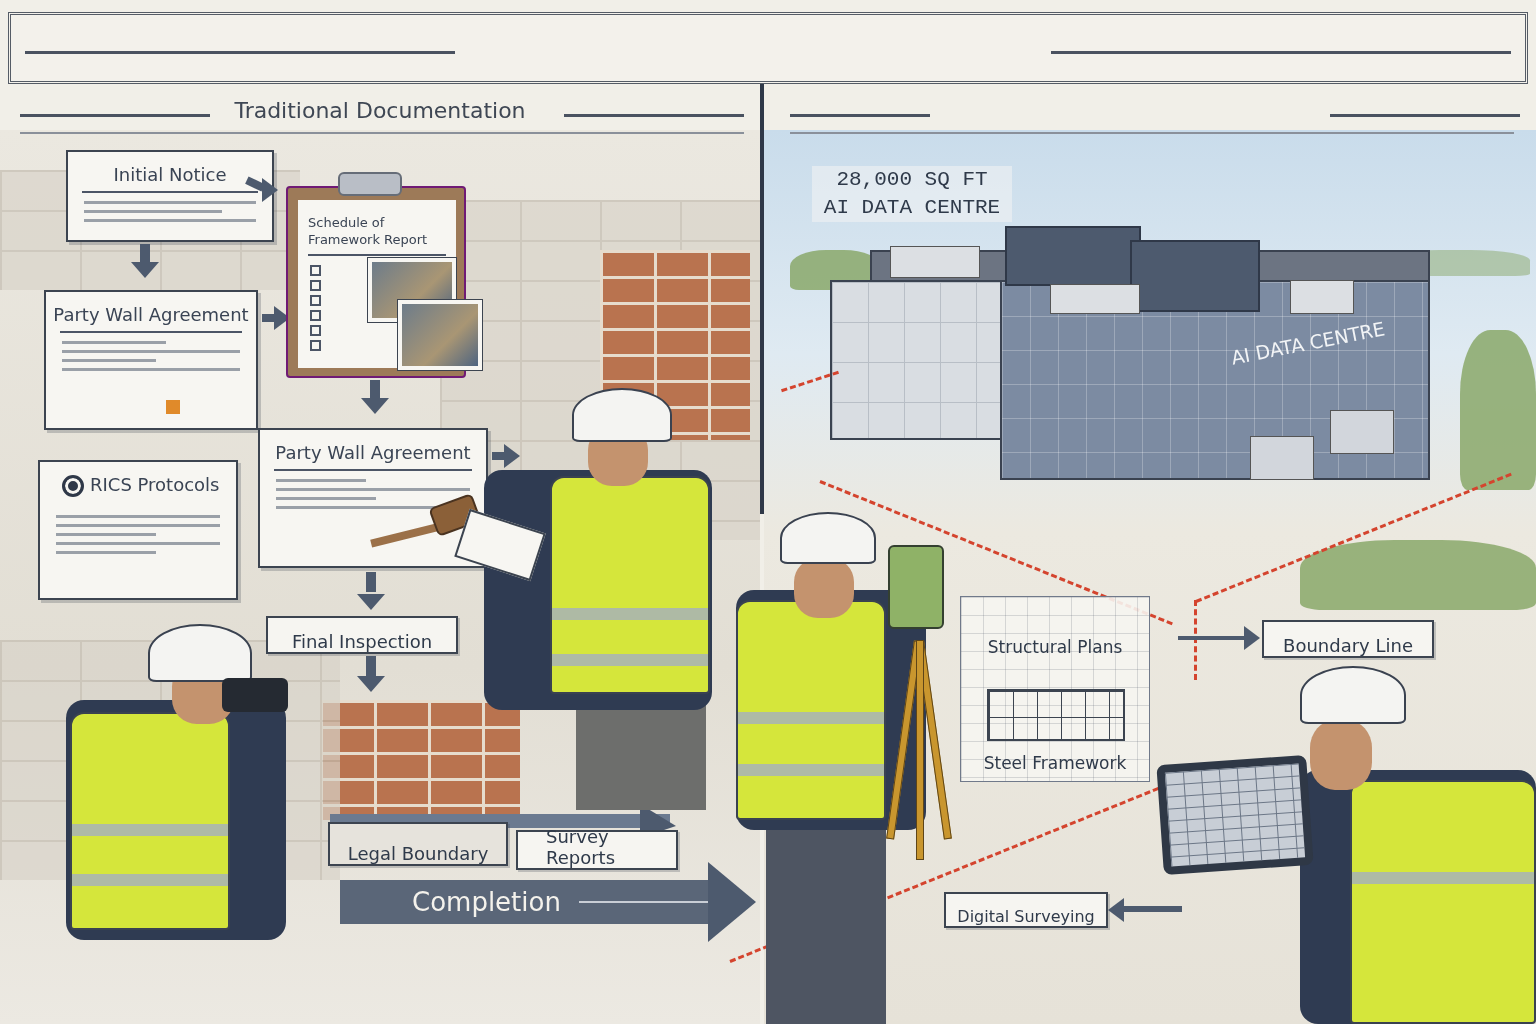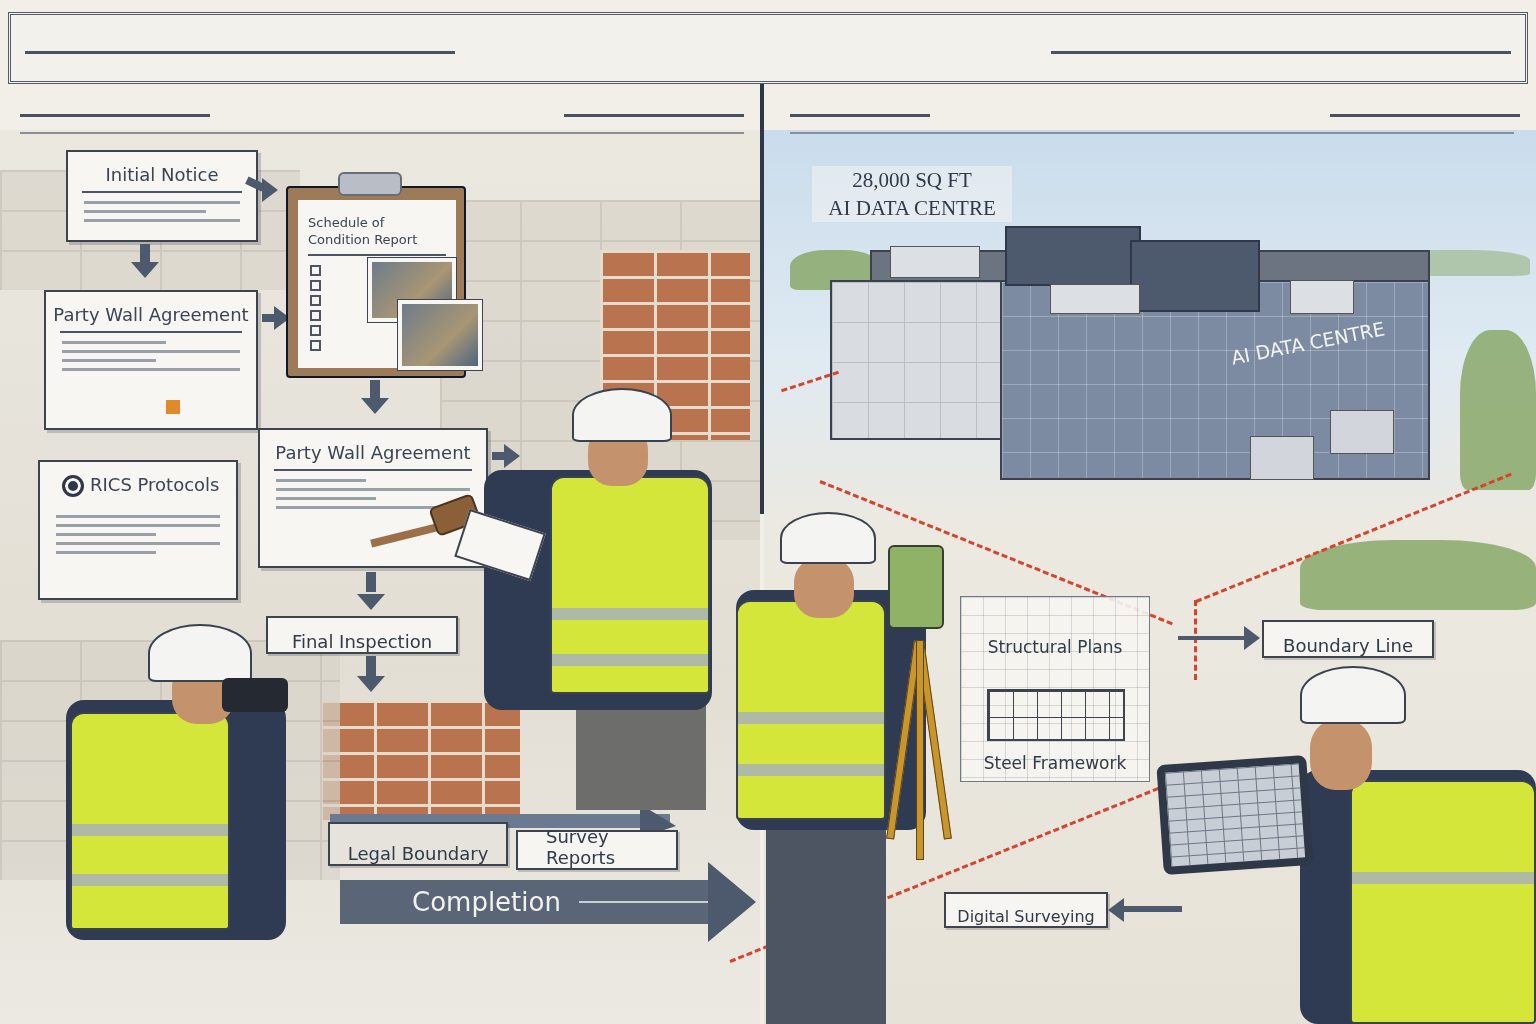--- a/index.html
+++ b/index.html
@@ -19,40 +19,40 @@
   .doc { position: absolute; background: #f7f6f2; border: 2px solid #3c4450; box-shadow: 3px 3px 0 rgba(60,68,80,0.25); }
   .doc .doc-title { display: block; text-align: center; font-family: "DejaVu Sans", sans-serif; font-size: 18px; color: #3a4454; margin-top: 12px; }
   .doc .ul { height: 2px; background: #4c5566; margin: 6px 14px 8px; }
   .doc .tl { height: 3px; background: #9aa0a8; margin: 6px 16px; }
   .label-box { position: absolute; background: #f6f5f1; border: 2px solid #3c4450; font-family: "DejaVu Sans", sans-serif; font-size: 18px; color: #2f3a4a; display: flex; align-items: flex-end; justify-content: center; box-shadow: 2px 2px 0 rgba(60,68,80,0.25); }
   .arrow-d { position: absolute; width: 0; height: 0; border-left: 14px solid transparent; border-right: 14px solid transparent; border-top: 16px solid #4d5a6e; }
   .arrow-shaft { position: absolute; background: #4d5a6e; }
   .arrow-r { position: absolute; width: 0; height: 0; border-top: 12px solid transparent; border-bottom: 12px solid transparent; border-left: 16px solid #4d5a6e; }
   .completion { left: 340px; top: 880px; width: 370px; height: 44px; background: #5a6678; color: #f4f2ec; font-family: "DejaVu Sans", sans-serif; font-size: 26px; padding-left: 72px; display: flex; align-items: center; }
   .completion-head { left: 708px; top: 862px; width: 0; height: 0; border-top: 40px solid transparent; border-bottom: 40px solid transparent; border-left: 48px solid #4d5a6e; }
-  .clipboard { left: 286px; top: 186px; width: 180px; height: 192px; background: #9d7a58; border: 2px solid #0f172a; border-radius: 4px; }
+  .clipboard { left: 286px; top: 186px; width: 180px; height: 192px; background: #9d7a58; border: 2px solid #701a75; border-radius: 4px; }
   .clipboard .paper { position: absolute; left: 10px; top: 12px; width: 158px; height: 168px; background: #f7f6f2; }
   .clip { left: 338px; top: 172px; width: 64px; height: 24px; background: #b9bec6; border: 2px solid #666d78; border-radius: 6px; }
   .chk { width: 11px; height: 11px; border: 2px solid #4c5566; display: inline-block; vertical-align: middle; margin-right: 6px; }
   .photo { position: absolute; border: 4px solid #f7f6f2; outline: 1px solid #3c4450; background: linear-gradient(135deg, #6d7c8a, #a99674 60%, #4e6480); }
   .person { position: absolute; }
   .helmet { position: absolute; background: #f4f4f2; border: 2px solid #3a4250; border-radius: 50% 50% 8% 8%; }
   .head { position: absolute; background: #c4936e; border-radius: 40%; }
   .vest { position: absolute; background: #d5e63b; border: 2px solid #3a4250; border-radius: 14px 14px 4px 4px; }
   .vest .stripe { position: absolute; left: 0; right: 0; height: 12px; background: #a7b2b8; opacity: 0.85; }
   .jacket { position: absolute; background: #2f3b52; border-radius: 18px; }
   .trousers { position: absolute; background: #6d6e6c; }
   .building { left: 830px; top: 240px; width: 620px; height: 250px; }
   .bld-main { position: absolute; left: 170px; top: 40px; width: 430px; height: 200px; background: #7c8ba2; border: 2px solid #3a4250; background-image: linear-gradient(90deg, rgba(255,255,255,0.25) 1px, transparent 1px), linear-gradient(rgba(255,255,255,0.25) 1px, transparent 1px); background-size: 28px 34px; }
   .bld-wing { position: absolute; left: 0; top: 40px; width: 180px; height: 160px; background: #d9dde2; border: 2px solid #3a4250; background-image: linear-gradient(90deg, #b8bec6 1px, transparent 1px), linear-gradient(#b8bec6 1px, transparent 1px); background-size: 36px 40px; }
   .bld-roof { position: absolute; left: 40px; top: 10px; width: 560px; height: 40px; background: #6c7482; border: 2px solid #3a4250; }
   .bld-unit { position: absolute; background: #dcdfe3; border: 1px solid #555; }
   .bld-cooler { position: absolute; background: #4d5a6e; border: 2px solid #2f3848; }
   .bld-sign { position: absolute; left: 400px; top: 92px; color: #f2f4f6; font-family: "DejaVu Sans", sans-serif; font-size: 19px; transform: rotate(-11deg); }
-  .sq-ft { left: 812px; top: 166px; width: 200px; text-align: center; font-family: Liberation Serif, serif; font-size: 21px; line-height: 28px; color: #2f3a4a; background: rgba(240,242,244,0.6); }
+  .sq-ft { left: 812px; top: 166px; width: 200px; text-align: center; font-family: Liberation Mono, monospace; font-size: 21px; line-height: 28px; color: #2f3a4a; background: rgba(240,242,244,0.6); }
   .trees { background: #8aa86a; border-radius: 40% 40% 10% 10%; opacity: 0.85; }
   .boundary { border-top: 3px dashed #d4442e; }
   .boundary-v { border-left: 3px dashed #d4442e; }
   .plans { left: 960px; top: 596px; width: 190px; height: 186px; background: rgba(246,245,241,0.9); border: 1px solid #70798a; background-image: linear-gradient(90deg, rgba(80,90,105,0.2) 1px, transparent 1px), linear-gradient(rgba(80,90,105,0.2) 1px, transparent 1px); background-size: 22px 18px; }
   .plans .pt { position: absolute; width: 100%; text-align: center; font-family: "DejaVu Sans", sans-serif; font-size: 17px; color: #2f3a4a; }
   .plans .frame { position: absolute; left: 26px; top: 92px; width: 138px; height: 52px; border: 2px solid #3c4450; background-image: linear-gradient(90deg, #3c4450 1px, transparent 1px), linear-gradient(#3c4450 1px, transparent 1px); background-size: 24px 26px; }
   .tablet { left: 1160px; top: 760px; width: 150px; height: 110px; background: #2f3846; border-radius: 8px; transform: rotate(-4deg); padding: 8px; }
   .tablet .screen { width: 100%; height: 100%; background: #c8ced6; background-image: linear-gradient(90deg, #6b7686 1px, transparent 1px), linear-gradient(#6b7686 1px, transparent 1px); background-size: 18px 12px; }
   .total-station { left: 888px; top: 545px; width: 56px; height: 84px; background: #8fb267; border: 2px solid #344030; border-radius: 6px; }
   .tripod-leg { position: absolute; width: 8px; background: #c9962e; border: 1px solid #5e4518; }
@@ -75,30 +75,31 @@
 <div class="abs red-bricks" style="left:600px;top:250px;width:150px;height:190px;"></div>
 <div class="abs red-bricks" style="left:320px;top:700px;width:200px;height:120px;"></div>
 <div class="abs brick-wall" style="left:0;top:640px;width:340px;height:240px;"></div>
 
 <div class="abs right-bg"></div>
 
 <div class="abs divider"></div>
 
 <div class="abs section-head" style="left:0;width:760px;">
   <div class="ln" style="left:20px;width:190px;"></div>
+  <span>Traditional Documentation</span>
   <div class="ln" style="right:16px;width:180px;"></div>
 </div>
 <div class="abs thin-rule" style="left:20px;top:132px;width:724px;"></div>
 <div class="abs section-head" style="left:770px;width:766px;">
   <div class="ln" style="left:20px;width:140px;"></div>
   <div class="ln" style="right:16px;width:190px;"></div>
 </div>
 <div class="abs thin-rule" style="left:790px;top:132px;width:724px;"></div>
 
-<div class="doc" style="left:66px;top:150px;width:192px;height:92px;">
+<div class="doc" style="left:66px;top:150px;width:208px;height:92px;">
   <span class="doc-title">Initial Notice</span>
   <div class="ul"></div>
   <div class="tl"></div>
   <div class="tl" style="margin-right:50px;"></div>
   <div class="tl"></div>
 </div>
 <div class="arrow-shaft" style="left:140px;top:244px;width:10px;height:20px;"></div>
 <div class="arrow-d" style="left:131px;top:262px;"></div>
 <div class="arrow-shaft" style="left:246px;top:180px;width:18px;height:8px;transform:rotate(25deg);"></div>
 <div class="arrow-r" style="left:262px;top:178px;"></div>
@@ -112,21 +113,21 @@
   <div class="tl"></div>
   <div class="abs" style="right:76px;bottom:14px;width:14px;height:14px;background:#e08a2a;"></div>
 </div>
 <div class="arrow-shaft" style="left:262px;top:314px;width:14px;height:8px;"></div>
 <div class="arrow-r" style="left:274px;top:306px;"></div>
 
 <div class="abs clipboard">
   <div class="paper">
     <div style="padding:14px 10px 0;font-family:'DejaVu Sans',sans-serif;font-size:13px;line-height:17px;color:#3a4454;">
       <div>Schedule of</div>
-      <div>Condition Report</div>
+      <div>Framework Report</div>
     </div>
     <div style="height:2px;background:#4c5566;margin:6px 10px;"></div>
     <div style="padding-left:12px;line-height:15px;">
       <div><span class="chk"></span></div>
       <div><span class="chk"></span></div>
       <div><span class="chk"></span></div>
       <div><span class="chk"></span></div>
       <div><span class="chk"></span></div>
       <div><span class="chk"></span></div>
     </div>

